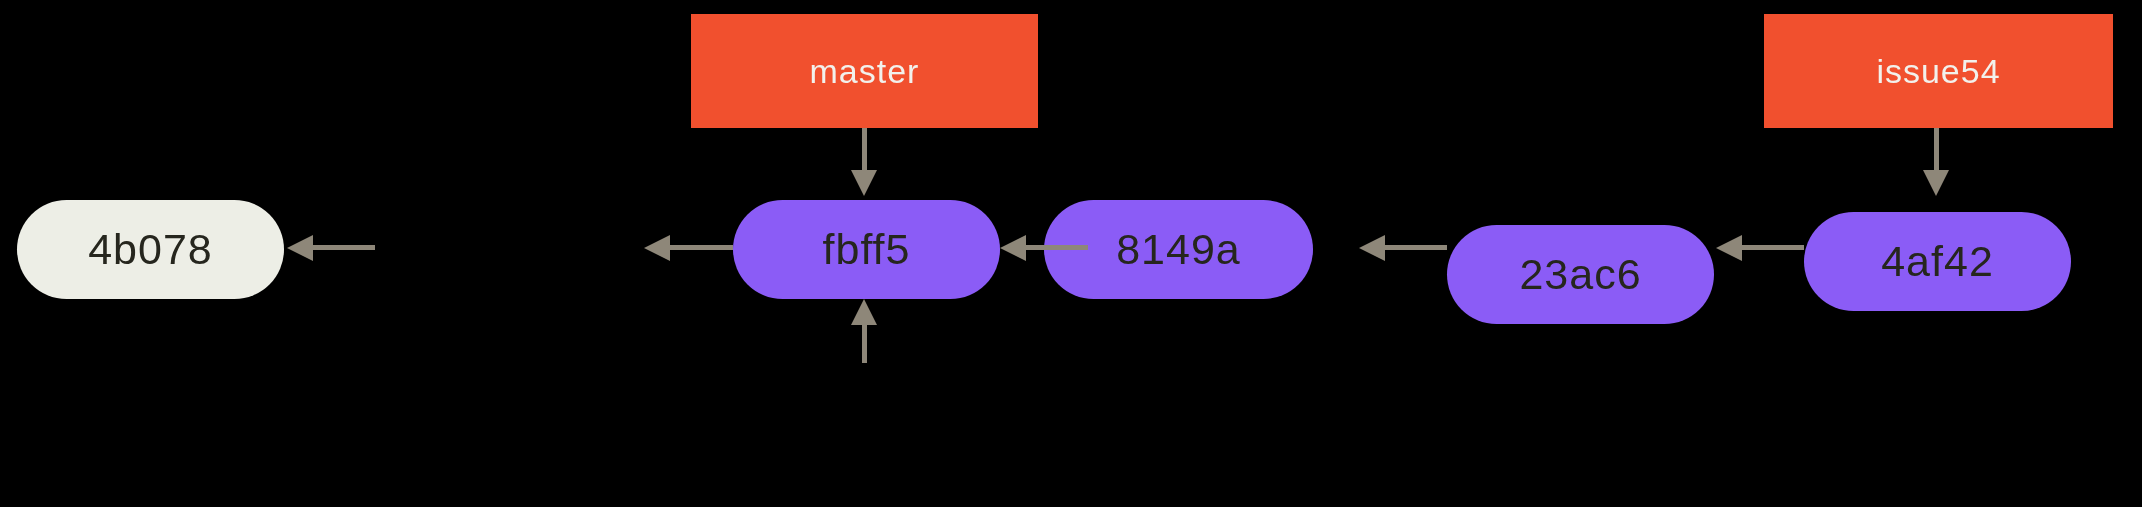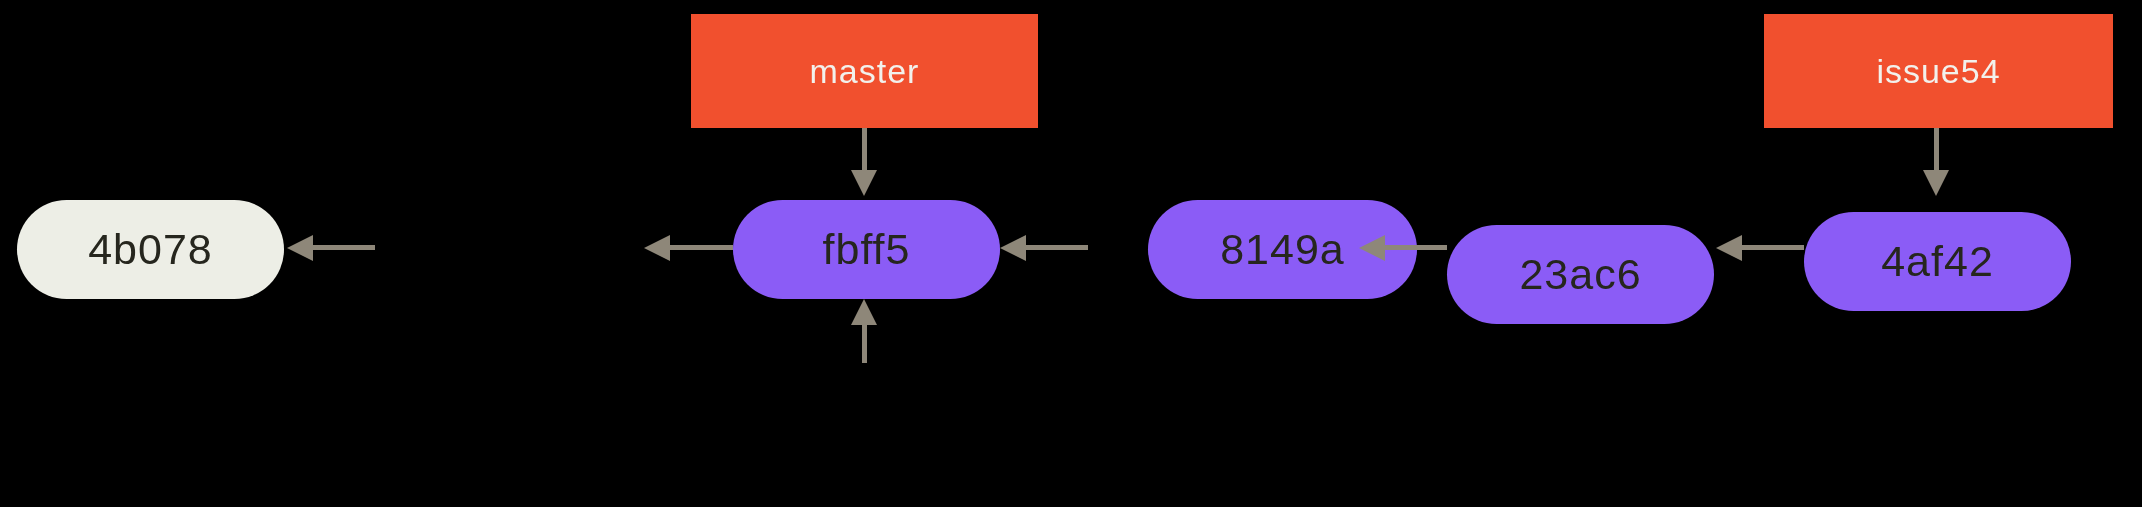--- a/index.html
+++ b/index.html
@@ -15,21 +15,21 @@
     position:absolute;top:200px;height:99px;width:267px;
     border-radius:50px;
     display:flex;align-items:center;justify-content:center;
     font-size:43px;color:#26261e;letter-spacing:1px;
   }
   .commit.muted{background:#EDEEE6;}
   .commit.green{background:#8b5cf6;}
   #n-4b078{left:17px;}
   #n-1edee{left:375px;}
   #n-fbff5{left:733px;}
-  #n-8149a{left:1148px;width:269px;}
+  #n-8149a{left:1044px;width:269px;}
   #n-23ac6{left:1447px;margin-top:25px;}
   #n-4af42{left:1804px;margin-top:12px;}
   
   .branch-label{
     position:absolute;width:347px;height:114px;
     background:#F1502E;color:#F2F1EC;
     display:flex;align-items:center;justify-content:center;
     font-size:34px;letter-spacing:1px;
   }
   #lbl-master{left:691px;top:14px;}

